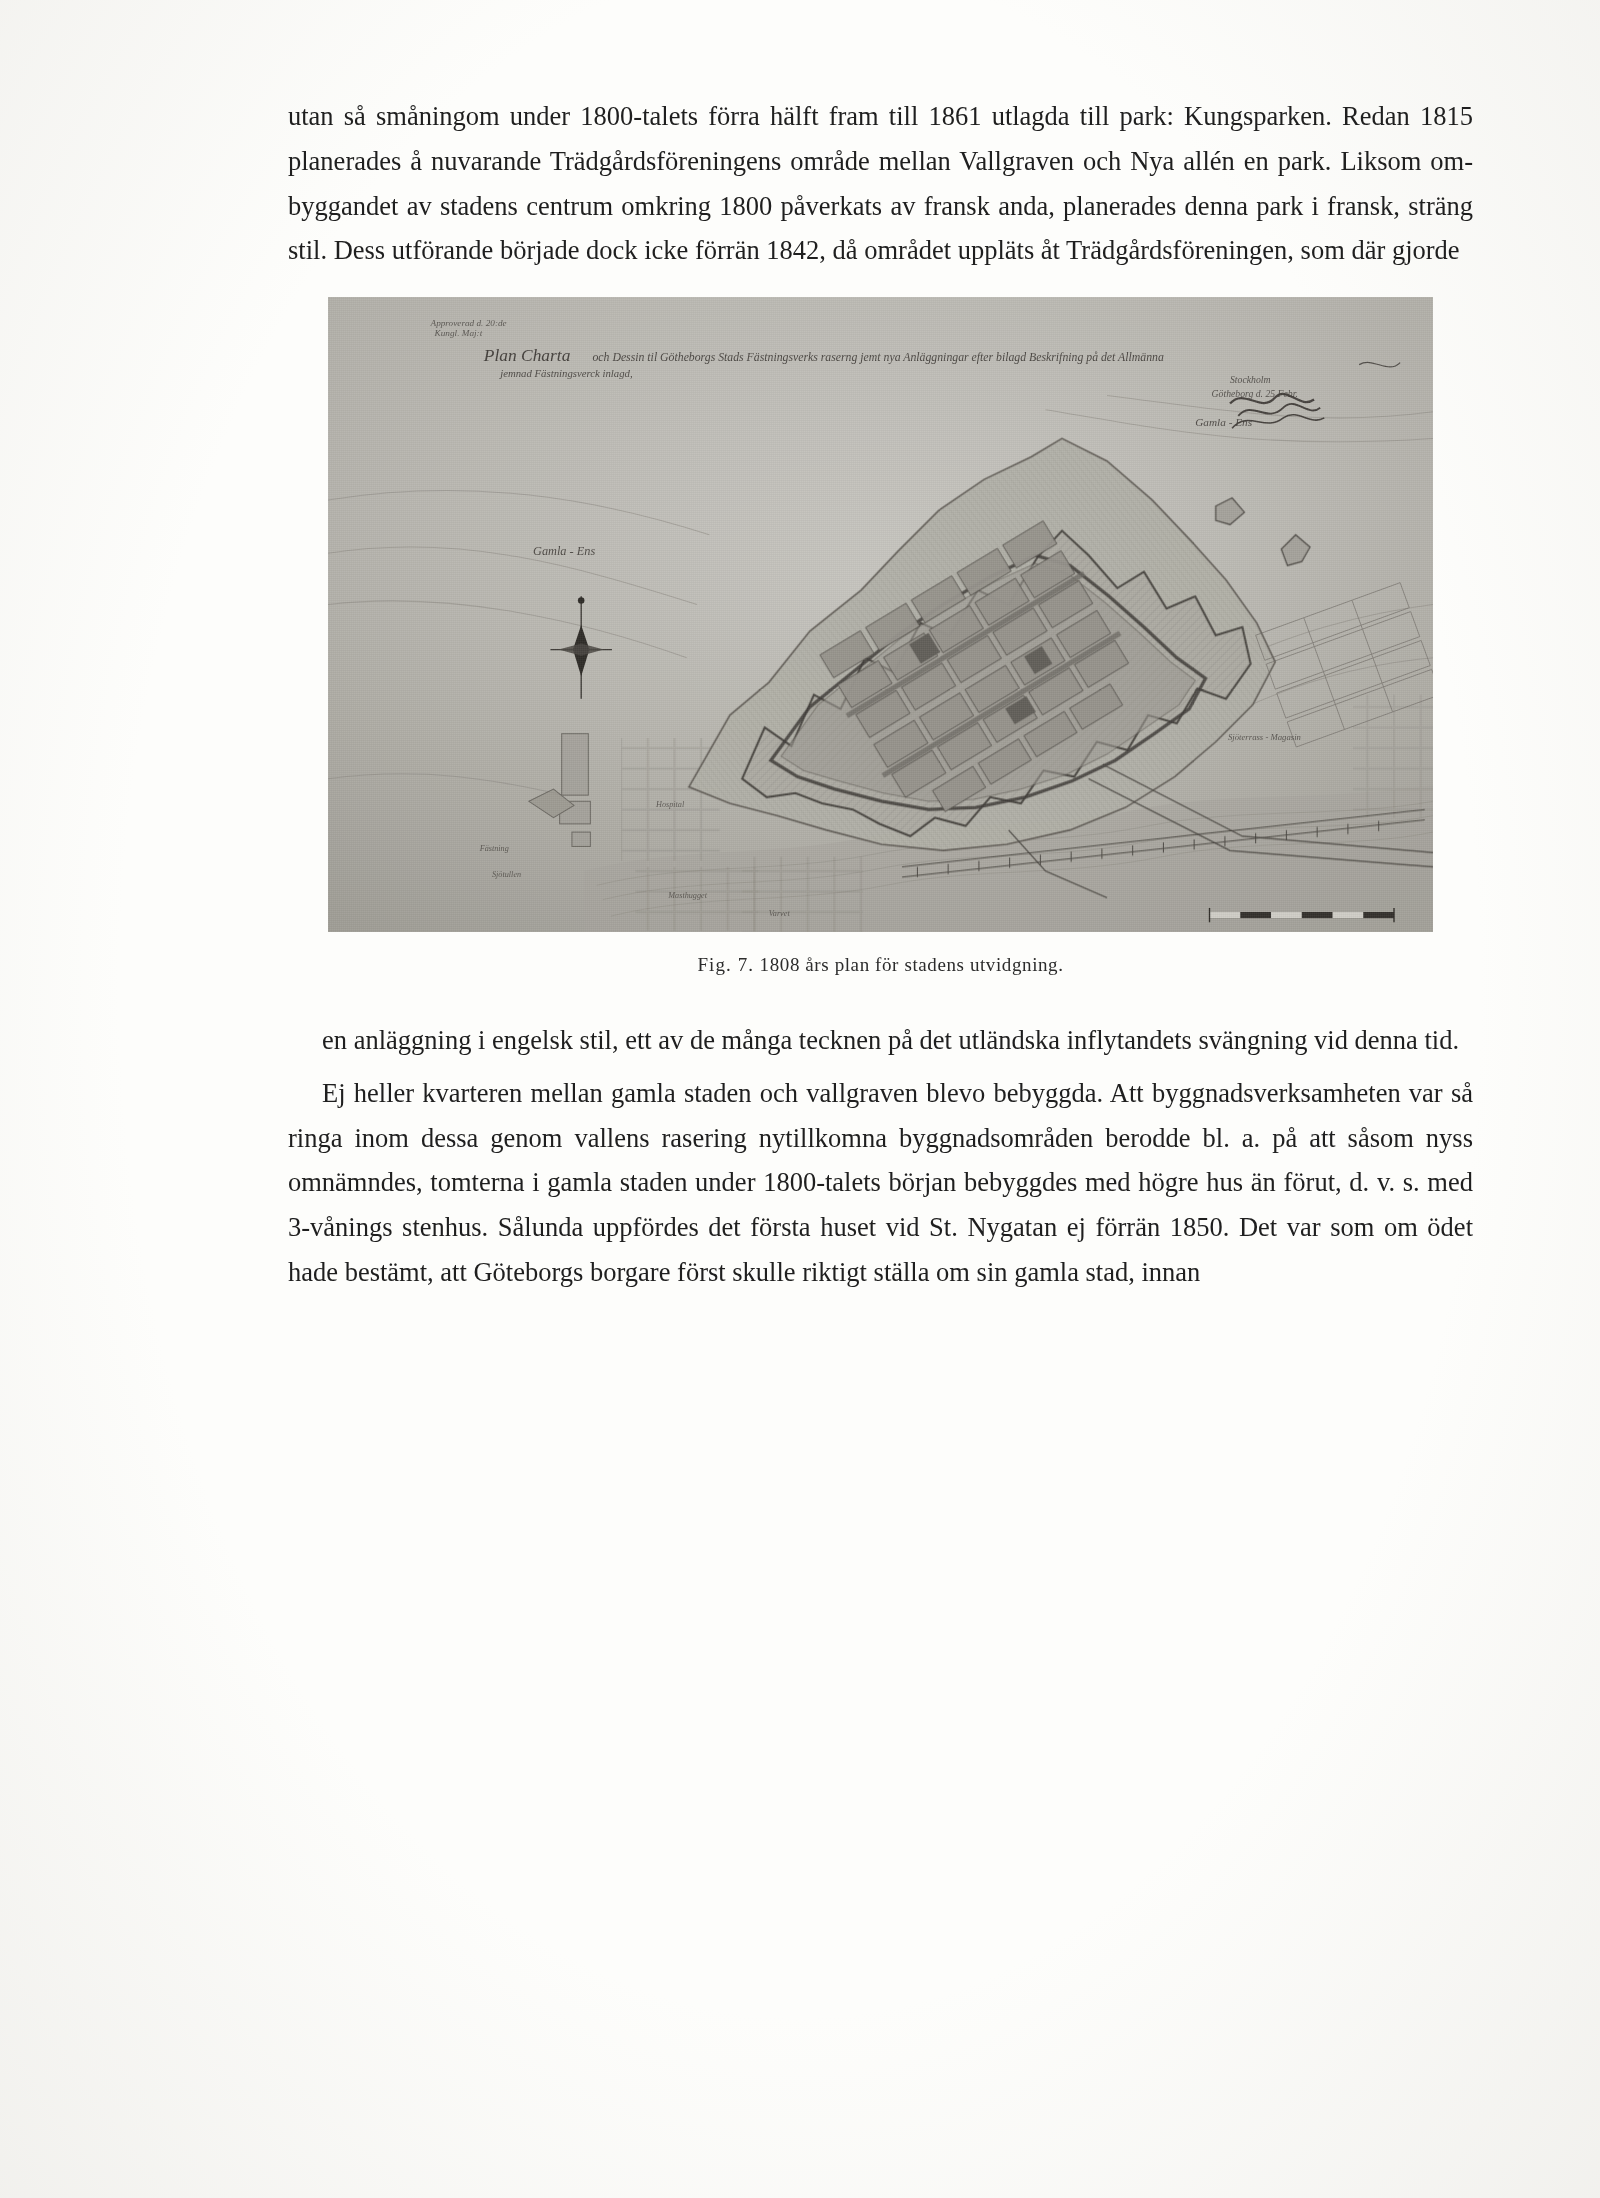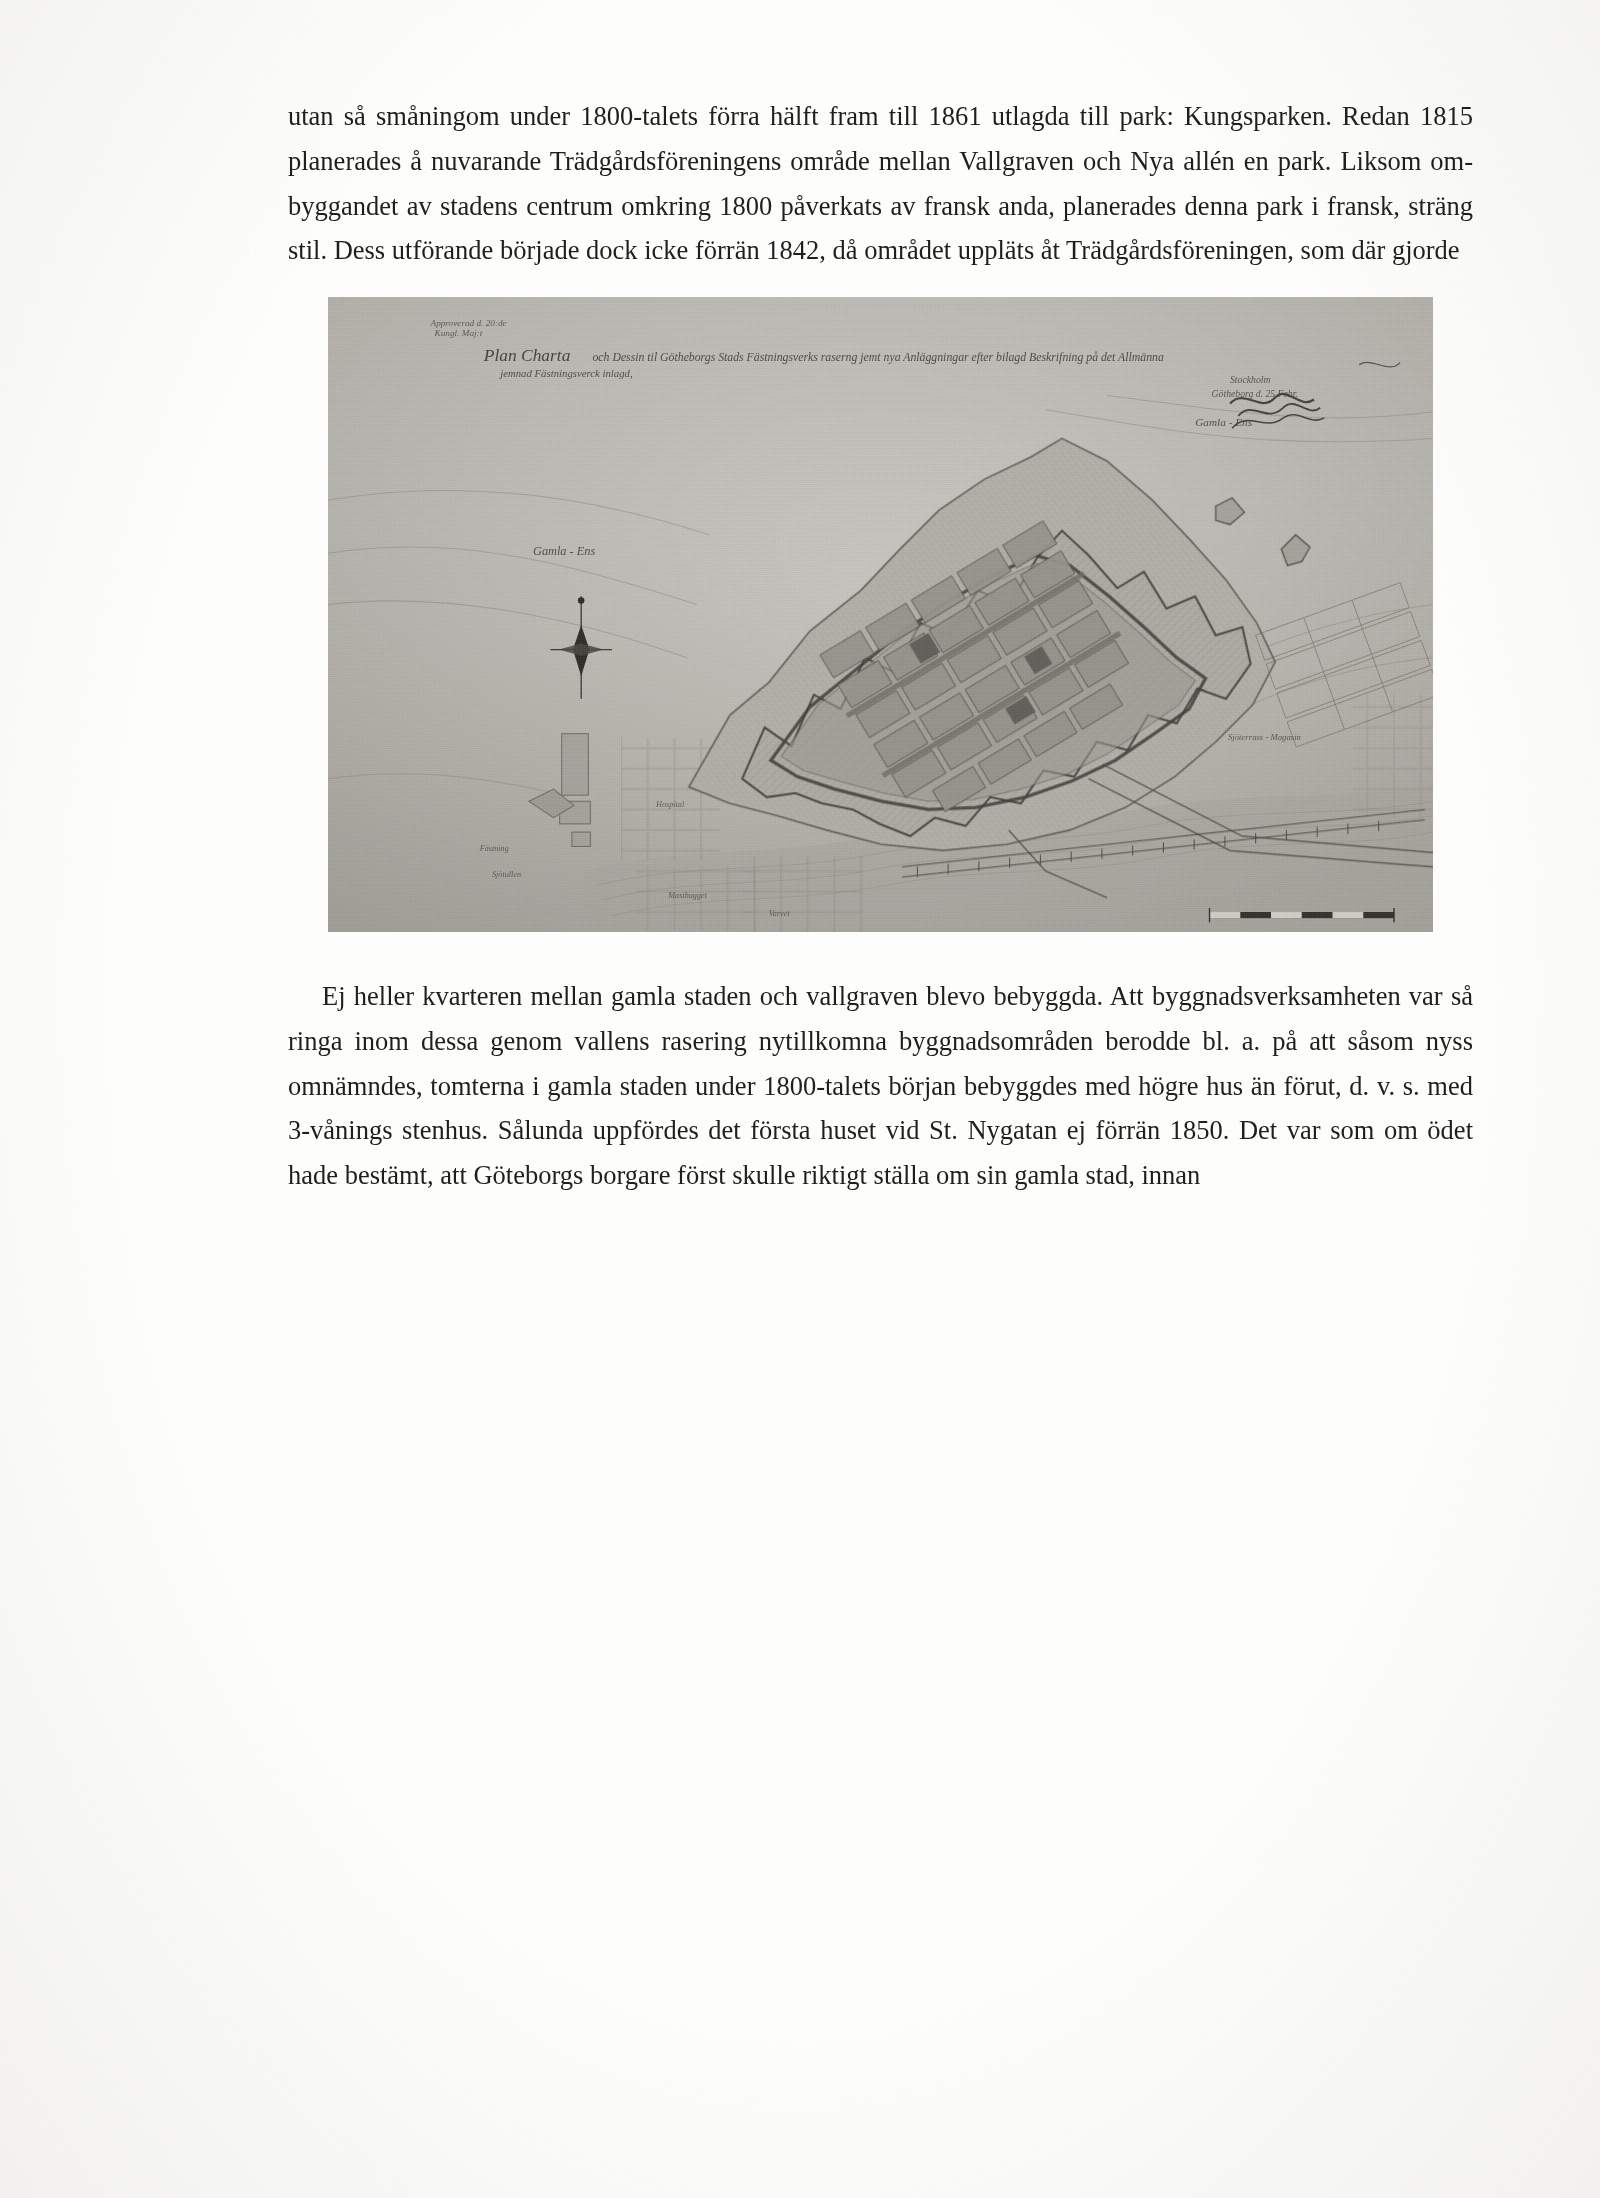--- a/index.html
+++ b/index.html
@@ -354,21 +354,26 @@
               <path d="M8,12 C22,-4 36,20 52,4 C64,-8 76,14 88,4" stroke="#3a3632" stroke-width="1.8" fill="none"></path>
               <path d="M2,24 C18,6 34,28 52,14 C66,4 78,22 92,14" stroke="#3a3632" stroke-width="1.5" fill="none"></path>
             </g>
             <path d="M1006,66 C1020,58 1034,76 1046,64" stroke="#3a3632" stroke-width="1.2" fill="none" opacity="0.8"></path>
           </g>
         </svg>
 
         <div class="grain"></div>
       </div>
 
+      <div class="fig-caption">
+        <span class="cap-lbl">Fig. 7.</span>
+        <span>1808 års plan för stadens utvidgning.</span>
+      </div>
     </div>
 
     <div class="para-block">
+      <p class="para indent">en anläggning i engelsk stil, ett av de många tecknen på det utländska inflytandets svängning vid denna tid.</p>
       <p class="para indent">Ej heller kvarteren mellan gamla staden och vallgraven blevo bebyggda. Att byggnadsverksamheten var så ringa inom dessa genom vallens rasering nytillkomna byggnadsområden berodde bl. a. på att såsom nyss omnämndes, tomterna i gamla staden under 1800-talets början bebyggdes med högre hus än förut, d. v. s. med 3-vånings stenhus.  Sålunda uppfördes det första huset vid St. Nygatan ej förrän 1850.  Det var som om ödet hade bestämt, att Göteborgs borgare först skulle riktigt ställa om sin gamla stad, innan</p>
     </div>
 
   </div>
 
 </div>
 
 </body></html>

